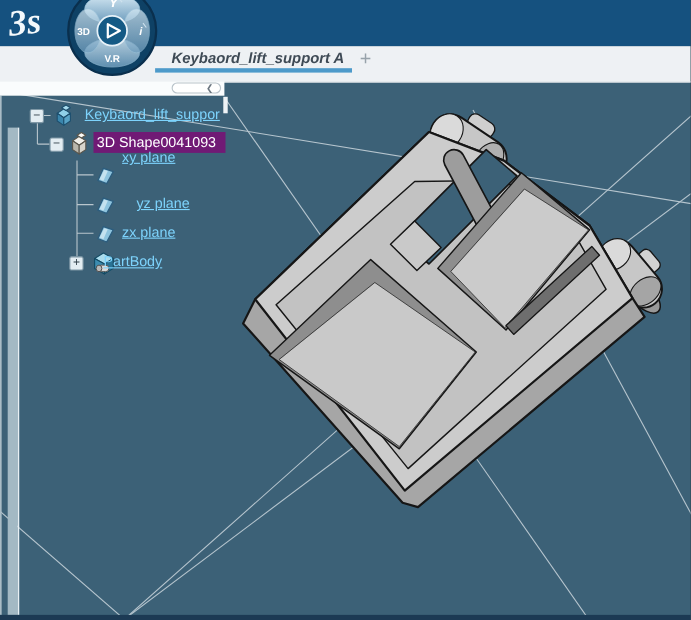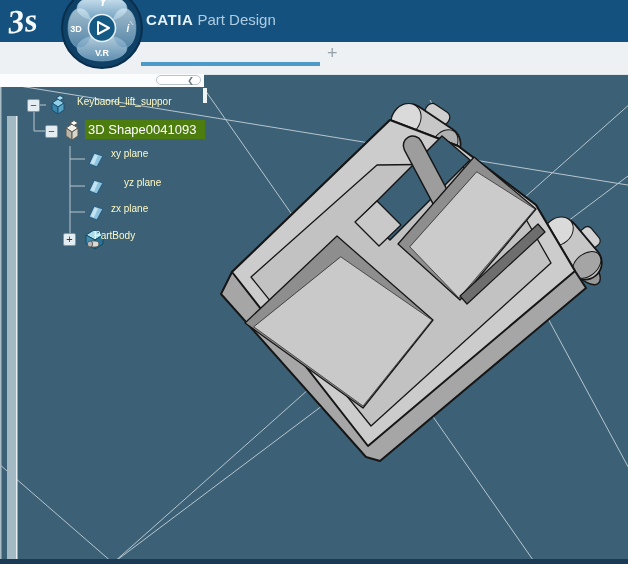--- a/index.html
+++ b/index.html
@@ -20,25 +20,25 @@
   
   #strip{position:absolute;left:0;top:74px;width:204px;height:13px;background:#fafcfd;}
   #collapse-btn{position:absolute;left:156px;top:1px;width:45px;height:10px;background:#ffffff;
         border:1px solid #b9c3ca;border-radius:5px;font-size:8px;line-height:10px;color:#6b7680;
         text-align:right;padding-right:6px;box-sizing:border-box;}
   
   #viewport{position:absolute;left:0;top:74px;width:628px;height:485px;}
   
   #compass{position:absolute;left:56px;top:-12px;width:92px;height:84px;}
   
-  .row{position:absolute;color:#fef9c3;font-size:10px;white-space:nowrap;}
+  .row{position:absolute;color:#7dd3fc;font-size:13px;white-space:nowrap;text-decoration:underline;}
   .expander{position:absolute;width:13px;height:13px;background:#e3edf2;border:1px solid #7f98a6;
         border-radius:2px;color:#2f3e47;font-size:11px;line-height:11px;text-align:center;box-sizing:border-box;}
   .treeicon{position:absolute;}
-  .sel{position:absolute;left:85px;top:120px;width:120px;height:19px;background:#4d7c0f;
+  .sel{position:absolute;left:85px;top:120px;width:120px;height:19px;background:#701a75;
        color:#fff;font-size:13px;line-height:19px;padding-left:3px;overflow:hidden;}
   #tree{position:absolute;left:0;top:0;width:205px;height:564px;overflow:hidden;}
   #bottombar{position:absolute;left:0;top:559px;width:628px;height:5px;background:#1c3a54;}
 </style>
 </head>
 <body>
 
 <div id="app">
 
   <svg id="viewport" viewBox="0 74 628 485" xmlns="http://www.w3.org/2000/svg">
@@ -126,21 +126,21 @@
         <path d="M17,9 L11,13 L11,21 L17,17 Z" fill="#d8d5cc"></path>
         <path d="M9,4 L13,1.5 L17,4 L13,6.5 Z" fill="#fbfaf6"></path>
       </g>
     </svg>
     <div class="sel">3D Shape0041093</div>
 
     <svg class="treeicon" style="left:86px;top:150px;" width="20" height="19">
       <path d="M3,14 L8,3 L17,6 L11,17 Z" fill="#8ec4de" stroke="#2c5d7e" stroke-width="1.2"></path>
       <path d="M4.5,13 L8.7,4.4 L12,5.5 L8,14.5 Z" fill="#c4e2ef" stroke="none"></path>
     </svg>
-    <div class="row" style="left:111px;top:148px;">xy plane</div>
+    <div class="row" style="left:111px;top:135px;">xy plane</div>
 
     <svg class="treeicon" style="left:86px;top:177px;" width="20" height="19">
       <path d="M3,14 L8,3 L17,6 L11,17 Z" fill="#8ec4de" stroke="#2c5d7e" stroke-width="1.2"></path>
       <path d="M4.5,13 L8.7,4.4 L12,5.5 L8,14.5 Z" fill="#c4e2ef" stroke="none"></path>
     </svg>
     <div class="row" style="left:124px;top:177px;">yz plane</div>
 
     <svg class="treeicon" style="left:86px;top:203px;" width="20" height="19">
       <path d="M3,14 L8,3 L17,6 L11,17 Z" fill="#8ec4de" stroke="#2c5d7e" stroke-width="1.2"></path>
       <path d="M4.5,13 L8.7,4.4 L12,5.5 L8,14.5 Z" fill="#c4e2ef" stroke="none"></path>
@@ -157,27 +157,24 @@
       <g stroke="#4f4f4f" stroke-width="0.9">
         <rect x="8" y="14" width="10" height="6" rx="3" fill="#d9d9d9"></rect>
         <ellipse cx="9" cy="17" rx="2.6" ry="3" fill="#b9b9b9"></ellipse>
       </g>
     </svg>
     <div class="row" style="left:94px;top:230px;">PartBody</div>
   </div>
 
   <div id="header">
     <div id="logo">3s</div>
-    <div id="title">
-      <span class="brand">CATIA</span>
-      <span>Part Design</span>
-    </div>
   </div>
 
   <div id="tabbar">
+    <div id="active-tab">Keybaord_lift_support A</div>
     <div id="tab-underline"></div>
     <div id="new-tab">+</div>
   </div>
 
   <div id="strip">
     <div id="collapse-btn">
       <span>❮</span>
     </div>
   </div>
 

